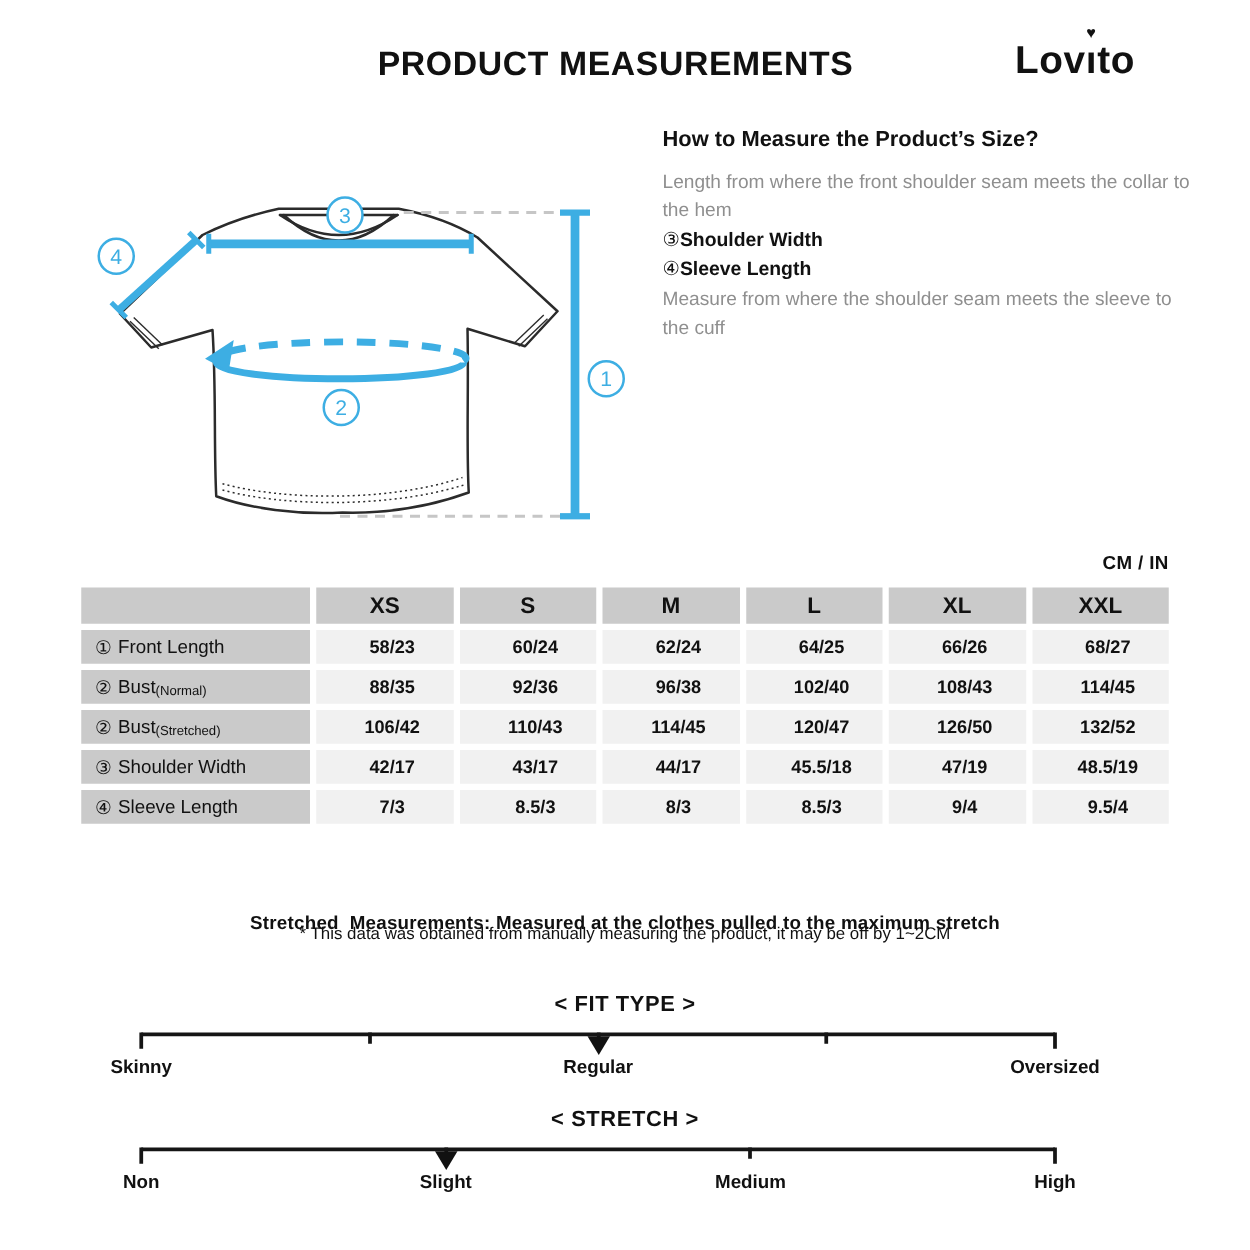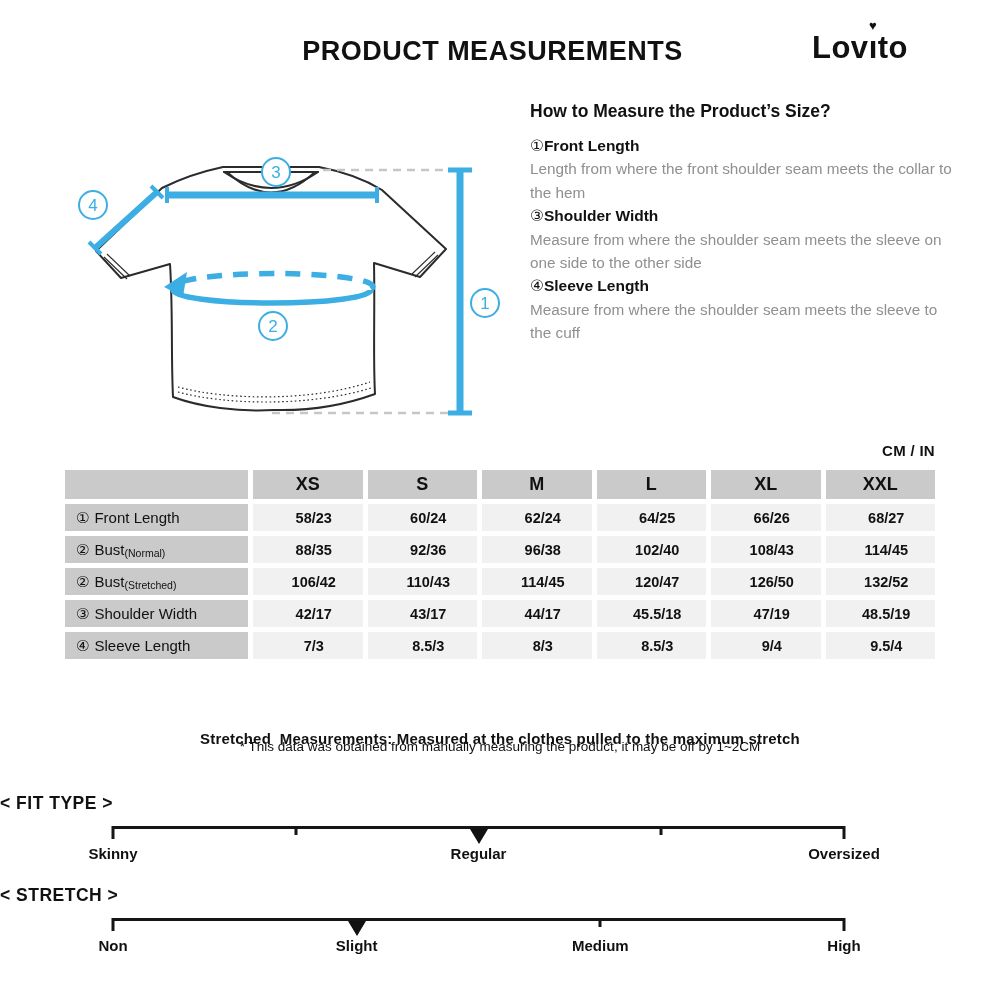--- a/index.html
+++ b/index.html
@@ -29,21 +29,21 @@
   .lcell .num{margin-right:5px;}
   .lcell .sub{font-size:10.5px;align-self:flex-end;padding-bottom:4px;}
   .vcell{background:#f1f1f1;height:27px;font-size:14.5px;font-weight:700;padding-left:12px;}
 
   
   .notes{left:0;top:679px;width:1000px;text-align:center;font-size:15px;font-weight:600;
          line-height:24px;letter-spacing:.2px;white-space:pre-wrap;}
   .disclaimer{left:0;top:739px;width:1000px;text-align:center;font-size:13.5px;font-weight:500;}
 
   
-  .scalehead{left:0;width:1000px;text-align:left;font-size:17.5px;font-weight:800;letter-spacing:.5px;}
+  .scalehead{left:0;width:1000px;text-align:center;font-size:17.5px;font-weight:800;letter-spacing:.5px;}
   .track{left:113px;width:731px;height:40px;}
   .track .line{position:absolute;left:0;right:0;top:0;height:3px;background:#151515;}
   .tick{position:absolute;top:0;width:3px;background:#151515;transform:translateX(-50%);}
   .tick.end{height:13px;}
   .tick.mid{height:9px;}
   .marker{position:absolute;top:3px;width:0;height:0;transform:translateX(-50%);
           border-left:9px solid transparent;border-right:9px solid transparent;border-top:15px solid #111;}
   .slabel{position:absolute;top:19px;transform:translateX(-50%);font-size:15px;font-weight:700;white-space:nowrap;}
 </style>
 </head>
@@ -123,26 +123,24 @@
     <g>
       <circle cx="425" cy="173" r="14" fill="#fff" stroke="#3daee3" stroke-width="2"></circle>
       <text x="425" y="179" fill="#3daee3">1</text>
     </g>
   </g>
 </svg>
 
 <div class="abs howto">
   <h2>How to Measure the Product’s Size?</h2>
   <div>
-    <div class="lbl"><span class="num">①</span><span>Front Length</span></div>
     <div class="desc">Length from where the front shoulder seam meets the collar to the hem</div>
   </div>
   <div>
     <div class="lbl"><span class="num">③</span><span>Shoulder Width</span></div>
-    <div class="desc">Measure from where the shoulder seam meets the sleeve on one side to the other side</div>
   </div>
   <div>
     <div class="lbl"><span class="num">④</span><span>Sleeve Length</span></div>
     <div class="desc">Measure from where the shoulder seam meets the sleeve to the cuff</div>
   </div>
 </div>
 
 <div class="abs cmin">CM / IN</div>
 
 <div class="abs sizetable">

